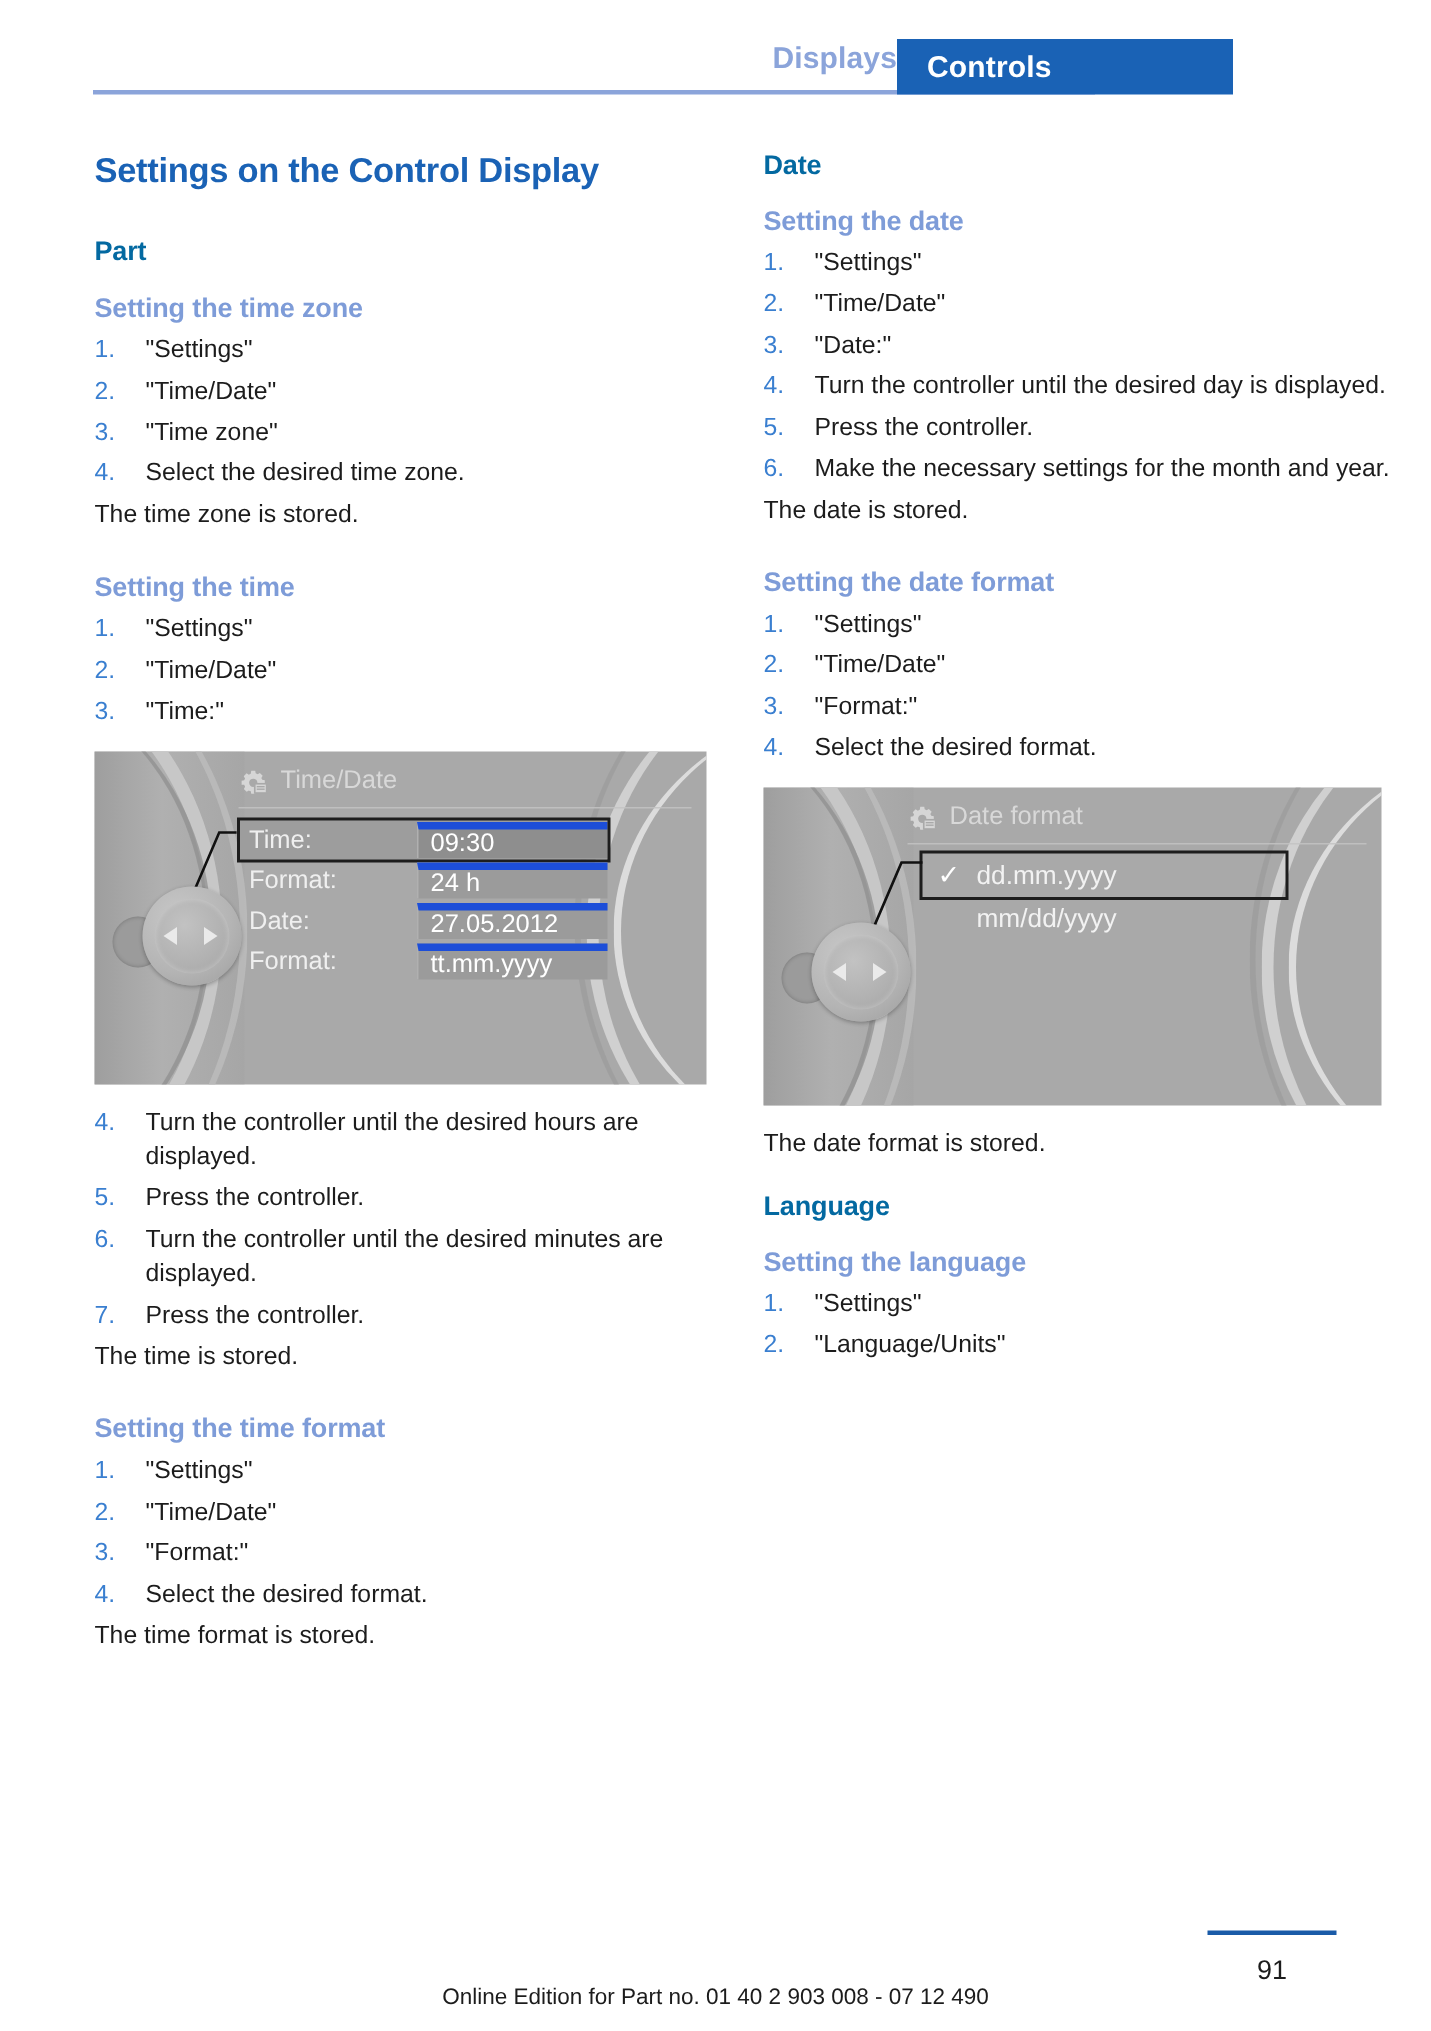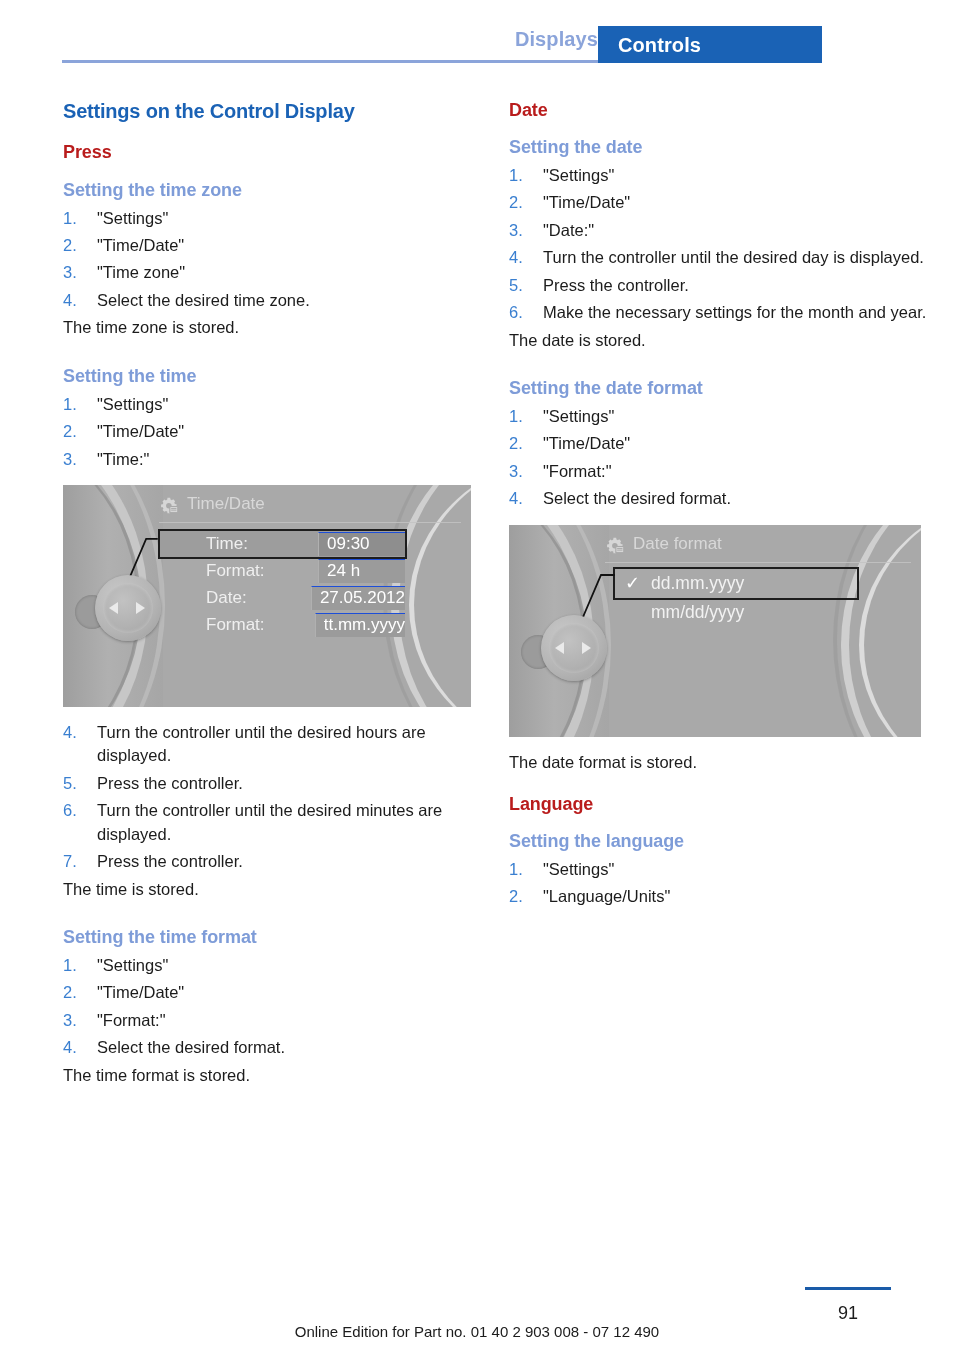--- a/index.html
+++ b/index.html
@@ -61,31 +61,31 @@
   .col {
     position: absolute;
     top: 100px;
     width: 420px;
   }
   .col-left  { left: 63px; }
   .col-right { left: 509px; }
 
   
   h1.chapter-title {
-    font-size: 20px;
+    font-size: 23px;
     font-weight: bold;
     color: #1a62b5;
     line-height: 1.18;
     letter-spacing: -0.2px;
-    margin-bottom: 18px;
+    margin-bottom: 30px;
   }
   h2.section-title {
     font-size: 18px;
     font-weight: bold;
-    color: #b91c1c;
+    color: #0369a1;
     margin-bottom: 17px;
     letter-spacing: -0.1px;
   }
   h3.sub-title {
     font-size: 18px;
     font-weight: bold;
     color: #7e9cd8;
     margin-bottom: 6px;
     letter-spacing: -0.1px;
   }
@@ -234,34 +234,33 @@
     left: 97px;
     top: 46px;
     right: 66px;
   }
   .cd-row {
     position: relative;
     height: 26px;
     margin-bottom: 1px;
     display: flex;
     align-items: center;
-    padding-left: 40px;
   }
   .cd-row .label {
     width: 118px;
     font-size: 17px;
     color: #efefef;
     padding-left: 6px;
     white-space: nowrap;
   }
   .cd-row .value-box {
     flex: 1;
     height: 24px;
     background: #9b9b9b;
-    border-top: 1px solid #1d4ed8;
+    border-top: 5px solid #1d4ed8;
     border-left: 1px solid #b0b0b0;
     display: flex;
     align-items: center;
   }
   .cd-row .value {
     font-size: 17px;
     color: #ffffff;
     padding-left: 8px;
     white-space: nowrap;
   }
@@ -384,21 +383,21 @@
   <div class="tab-displays">Displays</div>
   <div class="tab-controls-box">
     <div class="tab-controls-label">Controls</div>
   </div>
 </div>
 
 <div class="col col-left">
 
   <h1 class="chapter-title">Settings on the Control Display</h1>
 
-  <h2 class="section-title">Press</h2>
+  <h2 class="section-title">Part</h2>
 
   <h3 class="sub-title">Setting the time zone</h3>
   <ol class="steps">
     <li><span class="num">1.</span><span>"Settings"</span></li>
     <li><span class="num">2.</span><span>"Time/Date"</span></li>
     <li><span class="num">3.</span><span>"Time zone"</span></li>
     <li><span class="num">4.</span><span>Select the desired time zone.</span></li>
   </ol>
   <p class="note">The time zone is stored.</p>
 

